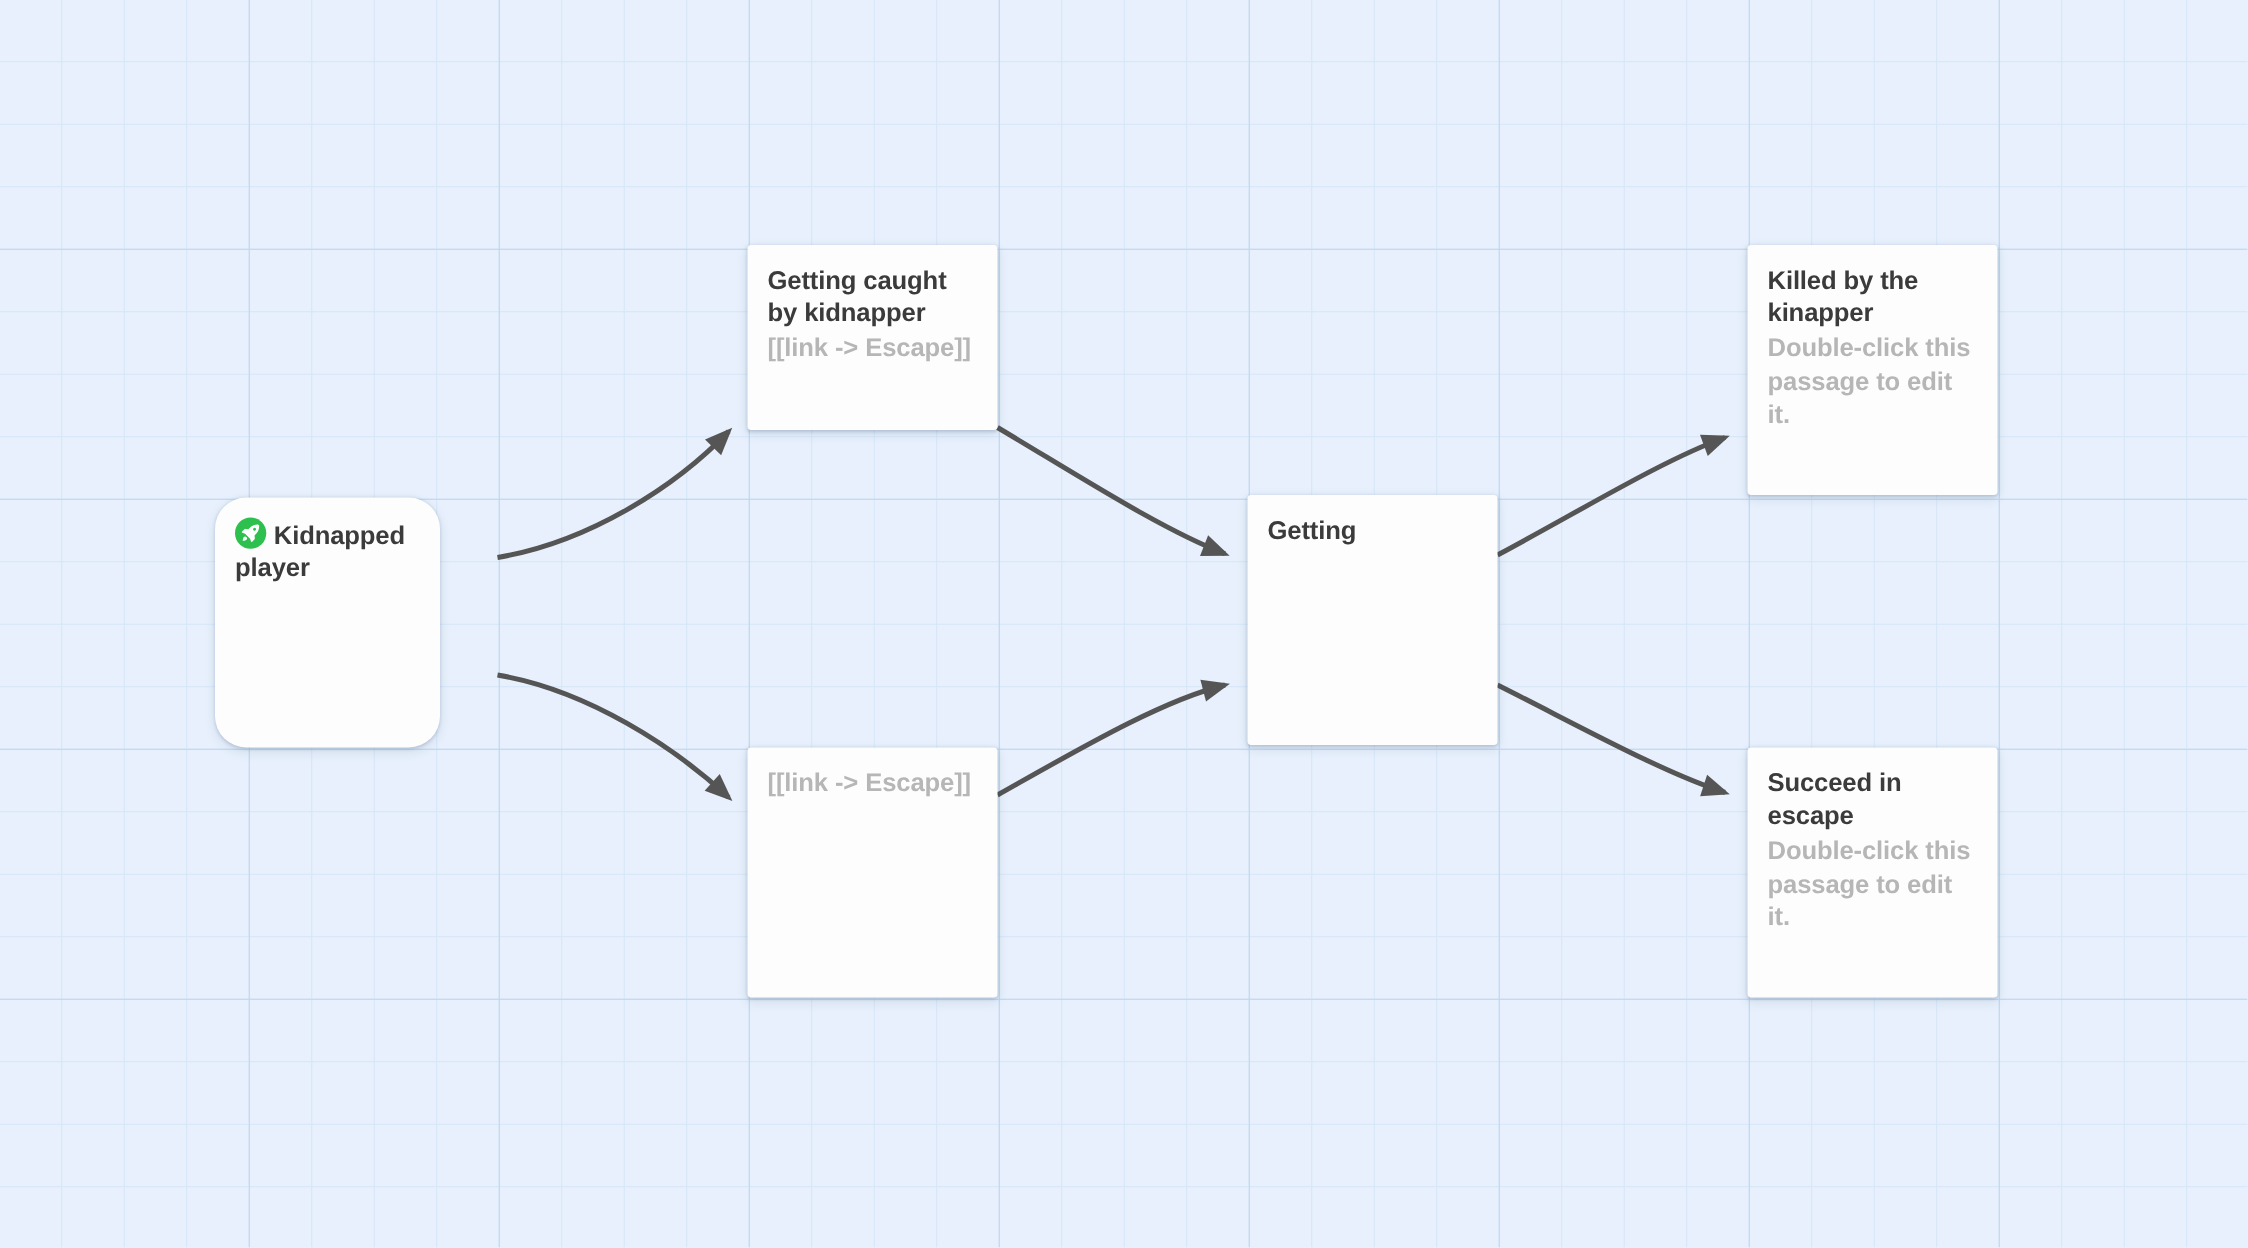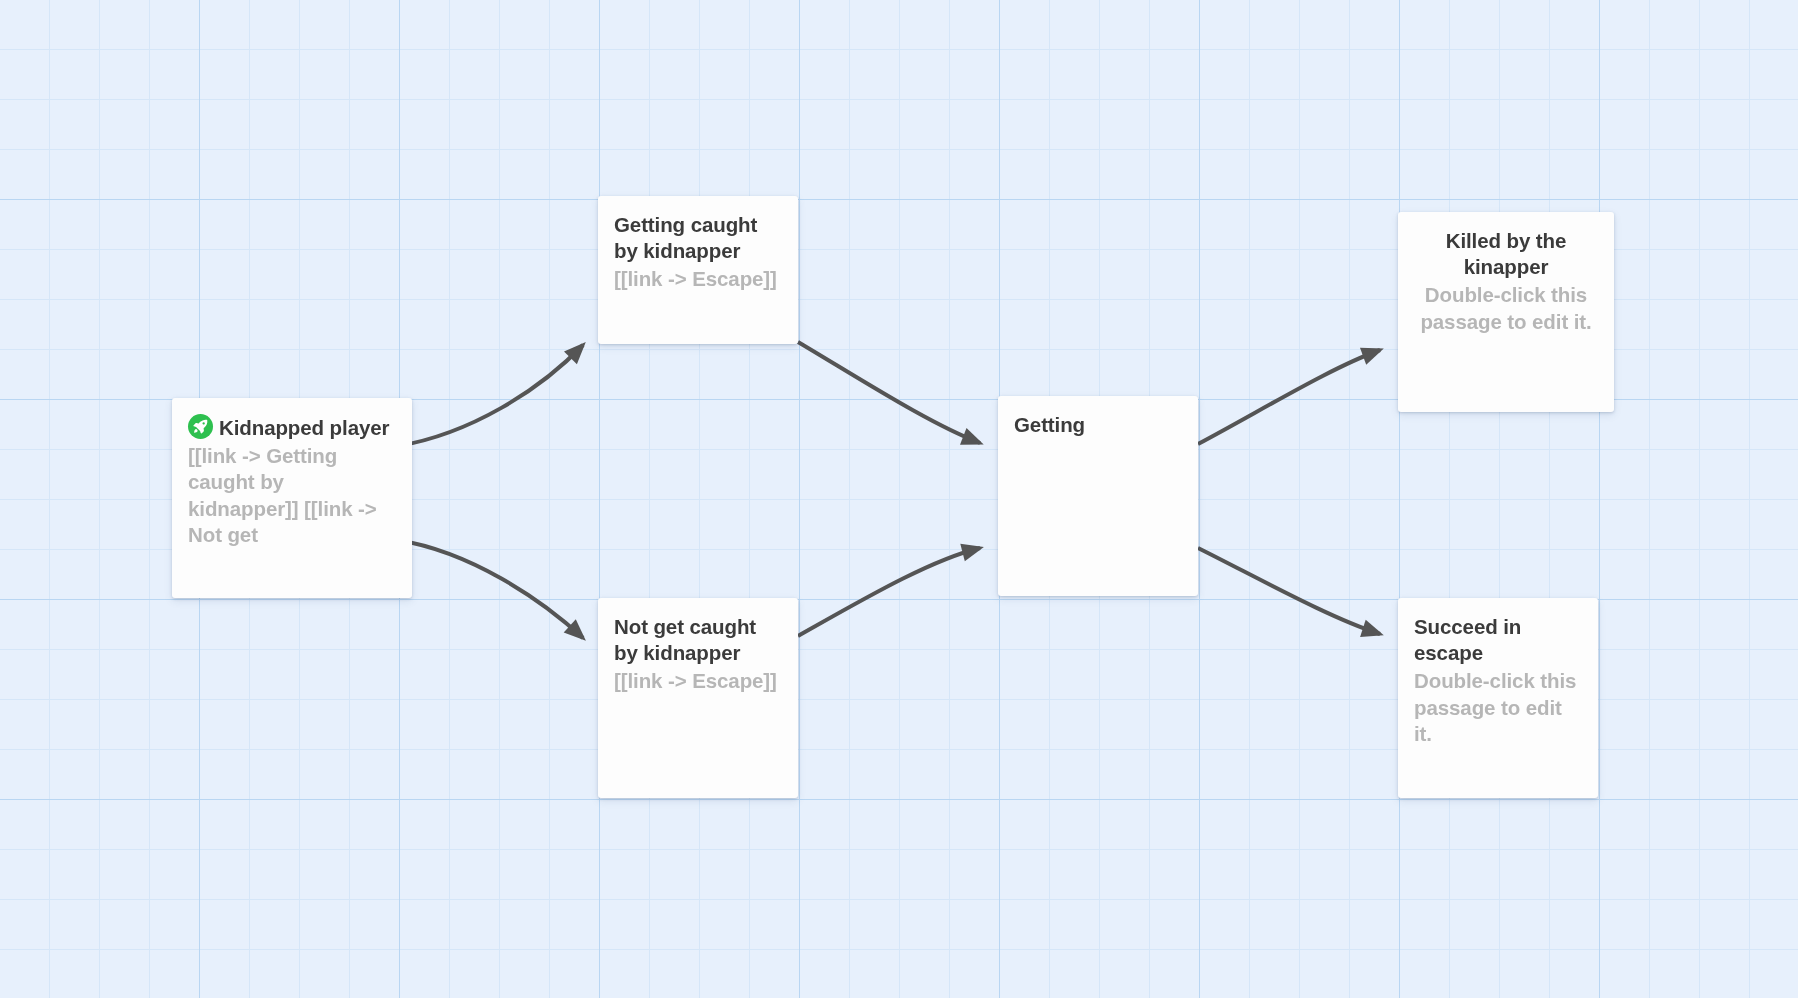--- a/index.html
+++ b/index.html
@@ -111,39 +111,37 @@
         <path d="M 798 636 C 862 600 930 560 980 548" fill="none" stroke="#555555" stroke-width="4" stroke-linecap="butt"></path>
         <polygon points="983.9,547.0 964.8,561.2 960.3,543.7" fill="#555555" stroke="none"></polygon>
         <path d="M 1198 444 C 1262 410 1330 368 1380 350" fill="none" stroke="#555555" stroke-width="4" stroke-linecap="butt"></path>
         <polygon points="1383.8,348.6 1366.2,364.7 1360.0,347.8" fill="#555555" stroke="none"></polygon>
         <path d="M 1198 548 C 1262 580 1330 618 1380 634" fill="none" stroke="#555555" stroke-width="4" stroke-linecap="butt"></path>
         <polygon points="1383.8,635.3 1360.1,636.9 1365.7,619.8" fill="#555555" stroke="none"></polygon>
       </g>
   </svg>
 
   <div id="passages-layer">
-      <div class="passage" style="left: 172px; top: 398px; width: 240px; height: 200px;">
+      <div class="passage" style="left: 172px; top: 398px; width: 180px; height: 200px; border-radius: 25px;">
         <div class="passage-title"><span class="rocket-badge"><svg viewBox="0 0 24 24" xmlns="http://www.w3.org/2000/svg">
               <path fill="#ffffff" d="M20.6 2.4c-3.6-.3-7 1-9.4 3.4L9.4 7.6l-3.1-.4c-.6-.1-1.2.1-1.6.6L2.3 10.2c-.5.5-.3 1.3.4 1.5l3 .9 5.7 5.7.9 3c.2.7 1 .9 1.5.4l2.4-2.4c.4-.4.6-1 .6-1.6l-.4-3.1 1.8-1.8c2.4-2.4 3.7-5.8 3.4-9.4 0-.5-.4-.9-1-1zM15.3 8.7a1.6 1.6 0 1 1 2.3-2.3 1.6 1.6 0 0 1-2.3 2.3z"></path>
               <path fill="#ffffff" d="M4.3 16.3c-1 1-1.3 4.4-1.3 4.4s3.4-.3 4.4-1.3a2.2 2.2 0 0 0-3.1-3.1z"></path>
             </svg></span><span>Kidnapped player</span></div>
-        <div class="passage-excerpt">[[link -&gt; Getting caught by kidnapper]] [[link -&gt; Not get</div>
       </div>
       <div class="passage" style="left: 598px; top: 196px; width: 200px; height: 148px;">
         <div class="passage-title"><span>Getting caught by kidnapper</span></div>
         <div class="passage-excerpt">[[link -&gt; Escape]]</div>
       </div>
       <div class="passage" style="left: 598px; top: 598px; width: 200px; height: 200px;">
-        <div class="passage-title"><span>Not get caught by kidnapper</span></div>
         <div class="passage-excerpt">[[link -&gt; Escape]]</div>
       </div>
       <div class="passage" style="left: 998px; top: 396px; width: 200px; height: 200px;">
         <div class="passage-title"><span>Getting</span></div>
       </div>
-      <div class="passage" style="left: 1398px; top: 212px; width: 216px; height: 200px; text-align: center;">
+      <div class="passage" style="left: 1398px; top: 196px; width: 200px; height: 200px;">
         <div class="passage-title"><span>Killed by the kinapper</span></div>
         <div class="passage-excerpt">Double-click this passage to edit it.</div>
       </div>
       <div class="passage" style="left: 1398px; top: 598px; width: 200px; height: 200px;">
         <div class="passage-title"><span>Succeed in escape</span></div>
         <div class="passage-excerpt">Double-click this passage to edit it.</div>
       </div>
     </div>
 
 </div>

